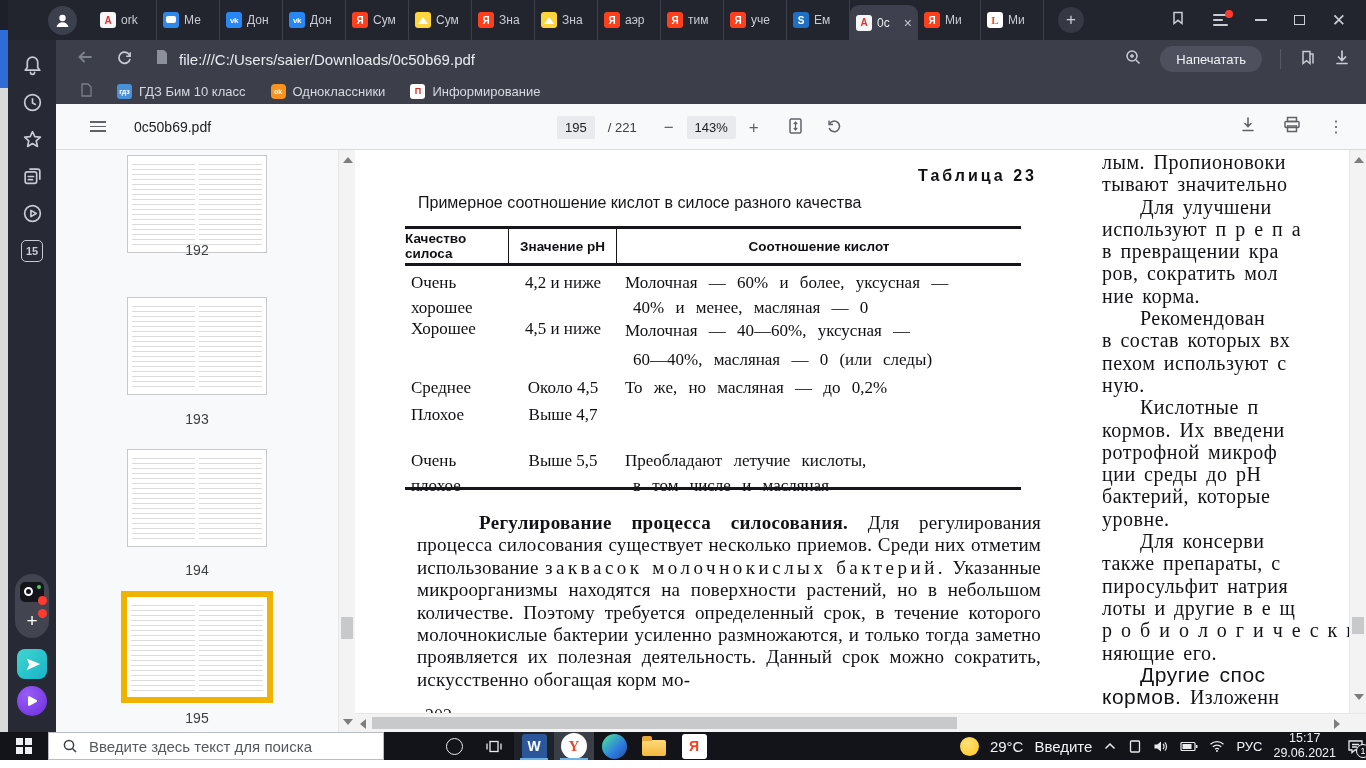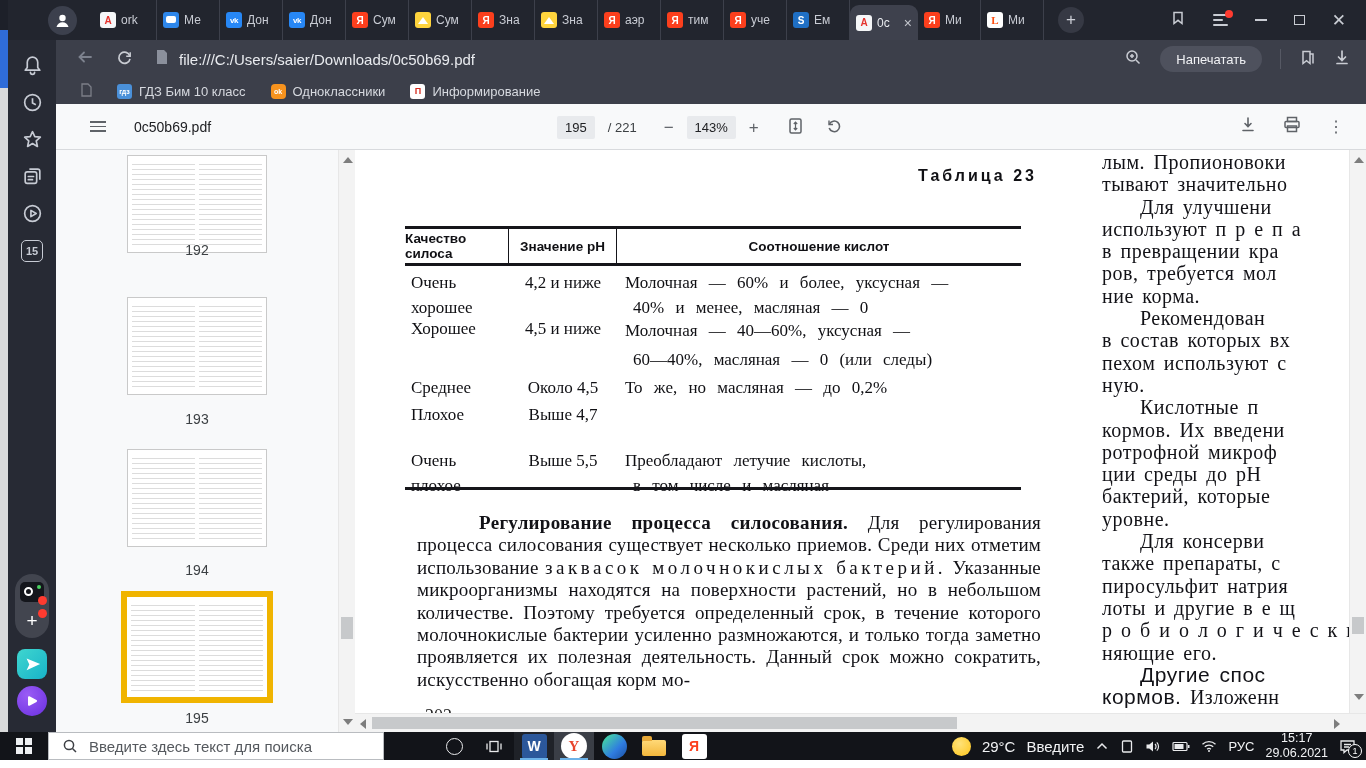--- a/index.html
+++ b/index.html
@@ -173,21 +173,21 @@
   .word-ic{width:25px;height:25px;border-radius:3px;background:#2b579a;color:#fff;font-weight:bold;font-size:14px;
            display:flex;align-items:center;justify-content:center;}
   .ybr-ic{width:26px;height:26px;border-radius:50%;background:#fff;color:#e8442c;font-weight:bold;font-size:15px;
           font-family:"Liberation Serif",serif;display:flex;align-items:center;justify-content:center;}
   .edge-ic{width:25px;height:25px;border-radius:50%;background:linear-gradient(135deg,#45d8a4 10%,#2f7ce0 60%,#1b4fa0);}
   .folder-ic{position:relative;width:24px;height:16px;background:linear-gradient(#ffd978,#f3b73c);border-radius:2px;margin-top:4px;}
   .folder-ic::before{content:"";position:absolute;left:0;top:-4px;width:10px;height:5px;background:#e8a93a;border-radius:2px 2px 0 0;}
   .ya-ic{width:25px;height:25px;border-radius:3px;background:#fff;color:#fc3f1d;font-weight:bold;font-size:14px;
          display:flex;align-items:center;justify-content:center;}
   .cortana{width:17px;height:17px;border:1.8px solid #e9eaec;border-radius:50%;}
-  .tray{margin-left:auto;display:flex;align-items:center;gap:11px;padding-right:10px;}
+  .tray{margin-left:auto;display:flex;align-items:center;gap:11px;padding-right:2px;}
   .sun{width:19px;height:19px;border-radius:50%;background:radial-gradient(circle at 40% 35%,#ffe27a,#ffc61a);}
   .wtxt{font-size:15px;color:#f2f3f5;}
   .tray svg{display:block;}
   .langtxt{font-size:13px;color:#f2f3f5;}
   .clockblk{font-size:12.5px;line-height:15px;text-align:center;color:#f2f3f5;}
   .notif{position:relative;}
   .badge{position:absolute;right:-6px;bottom:-4px;width:14px;height:14px;border-radius:50%;background:#121419;
          border:1px solid #fff;color:#fff;font-size:9px;display:flex;align-items:center;justify-content:center;}
 </style>
 </head>
@@ -475,20 +475,21 @@
       </div>
       <div class="tlabel" style="top:560px">195</div>
       <div class="pscroll">
         <span class="arr up"></span>
         <span class="sthumb" style="top:467px;height:22px"></span>
         <span class="arr dn" style="bottom:7px"></span>
       </div>
     </div>
 
     <div class="tbl-label">Таблица 23</div>
+    <div class="caption">Примерное соотношение кислот в силосе разного качества</div>
 
     <div class="dtable">
       <div class="trule-top"></div>
       <div class="thead">
         <span class="th c1">Качество силоса</span>
         <span class="th c2">Значение pH</span>
         <span class="th c3">Соотношение кислот</span>
       </div>
       <div class="trow" style="top:44px">
         <span class="tc1">Очень хорошее</span>
@@ -524,21 +525,21 @@
       <b>Регулирование процесса силосования.</b><span> Для регулирования процесса силосования существует несколько приемов. Среди них отметим использование </span><span class="spaced">заквасок молочнокислых бактерий.</span><span> Указанные микроорганизмы находятся на поверхности растений, но в небольшом количестве. Поэтому требуется определенный срок, в течение которого молочнокислые бактерии усиленно размножаются, и только тогда заметно проявляется их полезная деятельность. Данный срок можно сократить, искусственно обогащая корм мо-</span>
     </div>
     <div class="pageno">202</div>
 
     <div class="rightcol">
         <div class="rline">лым. Пропионовоки</div>
         <div class="rline">тывают значительно</div>
         <div class="rline ind">Для улучшени</div>
         <div class="rline">используют п р е п а</div>
         <div class="rline">в превращении кра</div>
-        <div class="rline">ров, требуется мол</div>
+        <div class="rline">ров, сократить мол</div>
         <div class="rline">ние корма.</div>
         <div class="rline ind">Рекомендован</div>
         <div class="rline">в состав которых вх</div>
         <div class="rline">пехом используют с</div>
         <div class="rline">ную.</div>
         <div class="rline ind">Кислотные п</div>
         <div class="rline">кормов. Их введени</div>
         <div class="rline">ротрофной микроф</div>
         <div class="rline">ции среды до рН</div>
         <div class="rline">бактерий, которые</div>

